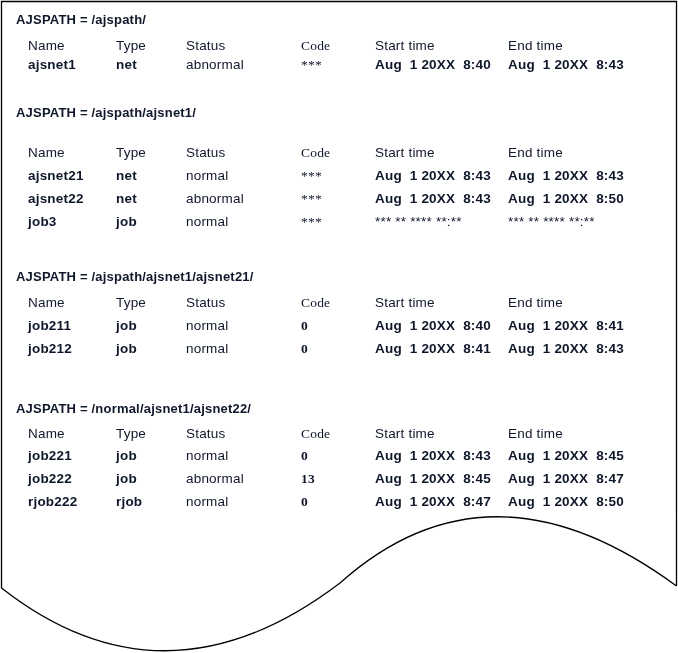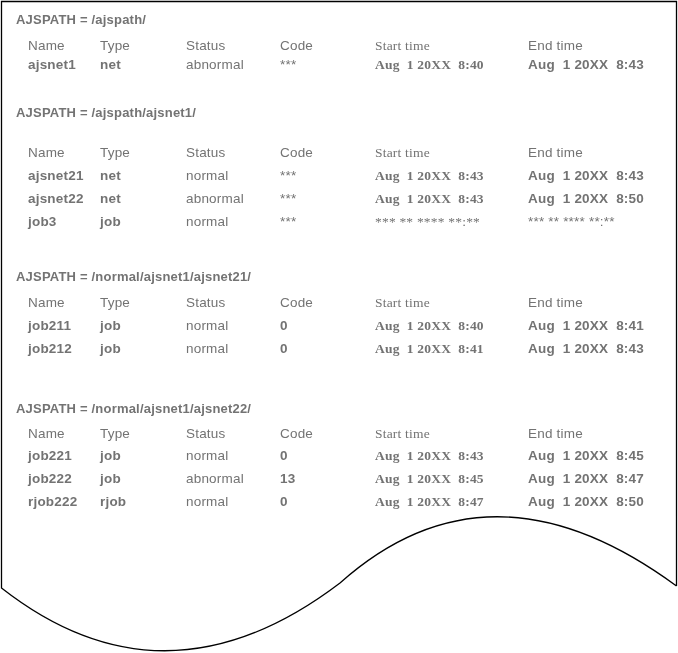--- a/index.html
+++ b/index.html
@@ -1,21 +1,21 @@
 <!DOCTYPE html>
 <html><head>
 <meta charset="utf-8">
 <style>
   html, body { margin: 0; padding: 0; background: #ffffff; }
   .page {
     position: relative;
     width: 678px;
     height: 653px;
     background: #ffffff;
-    color: #737373;
+    color: #0f172a;
     font-family: "Liberation Sans", sans-serif;
     overflow: hidden;
   }
   .frame-svg {
     position: absolute;
     left: 0; top: 0;
     width: 678px; height: 653px;
     pointer-events: none;
   }
   .line {
@@ -27,25 +27,25 @@
   .cell {
     position: absolute;
     top: 0;
     white-space: pre;
     font-size: 13.5px;
     line-height: 16px;
     letter-spacing: 0.2px;
   }
   .b { font-weight: bold; }
   .col-name   { left: 28px;  }
-  .col-type   { left: 100px; }
+  .col-type   { left: 116px; }
   .col-status { left: 186px; }
-  .col-code   { left: 280px; }
-  .col-start  { left: 375px; font-family: Liberation Serif, serif; }
-  .col-end    { left: 528px; text-align: right; }
+  .col-code   { left: 301px; font-family: Liberation Serif, serif; }
+  .col-start  { left: 375px; }
+  .col-end    { left: 508px; text-align: right; }
   .ajspath {
     position: absolute;
     left: 16px;
     height: 16px;
     font-size: 13px;
     font-weight: bold;
     line-height: 16px;
     white-space: pre;
     letter-spacing: 0.2px;
   }
@@ -109,21 +109,21 @@
       <span class="cell col-name b">job3</span>
       <span class="cell col-type b">job</span>
       <span class="cell col-status">normal</span>
       <span class="cell col-code">***</span>
       <span class="cell col-start">*** ** **** **:**</span>
       <span class="cell col-end">*** ** **** **:**</span>
     </div>
   </div>
 
   <div>
-    <div class="ajspath" style="top:269px">AJSPATH = /normal/ajsnet1/ajsnet21/</div>
+    <div class="ajspath" style="top:269px">AJSPATH = /ajspath/ajsnet1/ajsnet21/</div>
     <div class="line" style="top:295px">
       <span class="cell col-name">Name</span>
       <span class="cell col-type">Type</span>
       <span class="cell col-status">Status</span>
       <span class="cell col-code">Code</span>
       <span class="cell col-start">Start time</span>
       <span class="cell col-end">End time</span>
     </div>
     <div class="line" style="top:318px">
       <span class="cell col-name b">job211</span>

